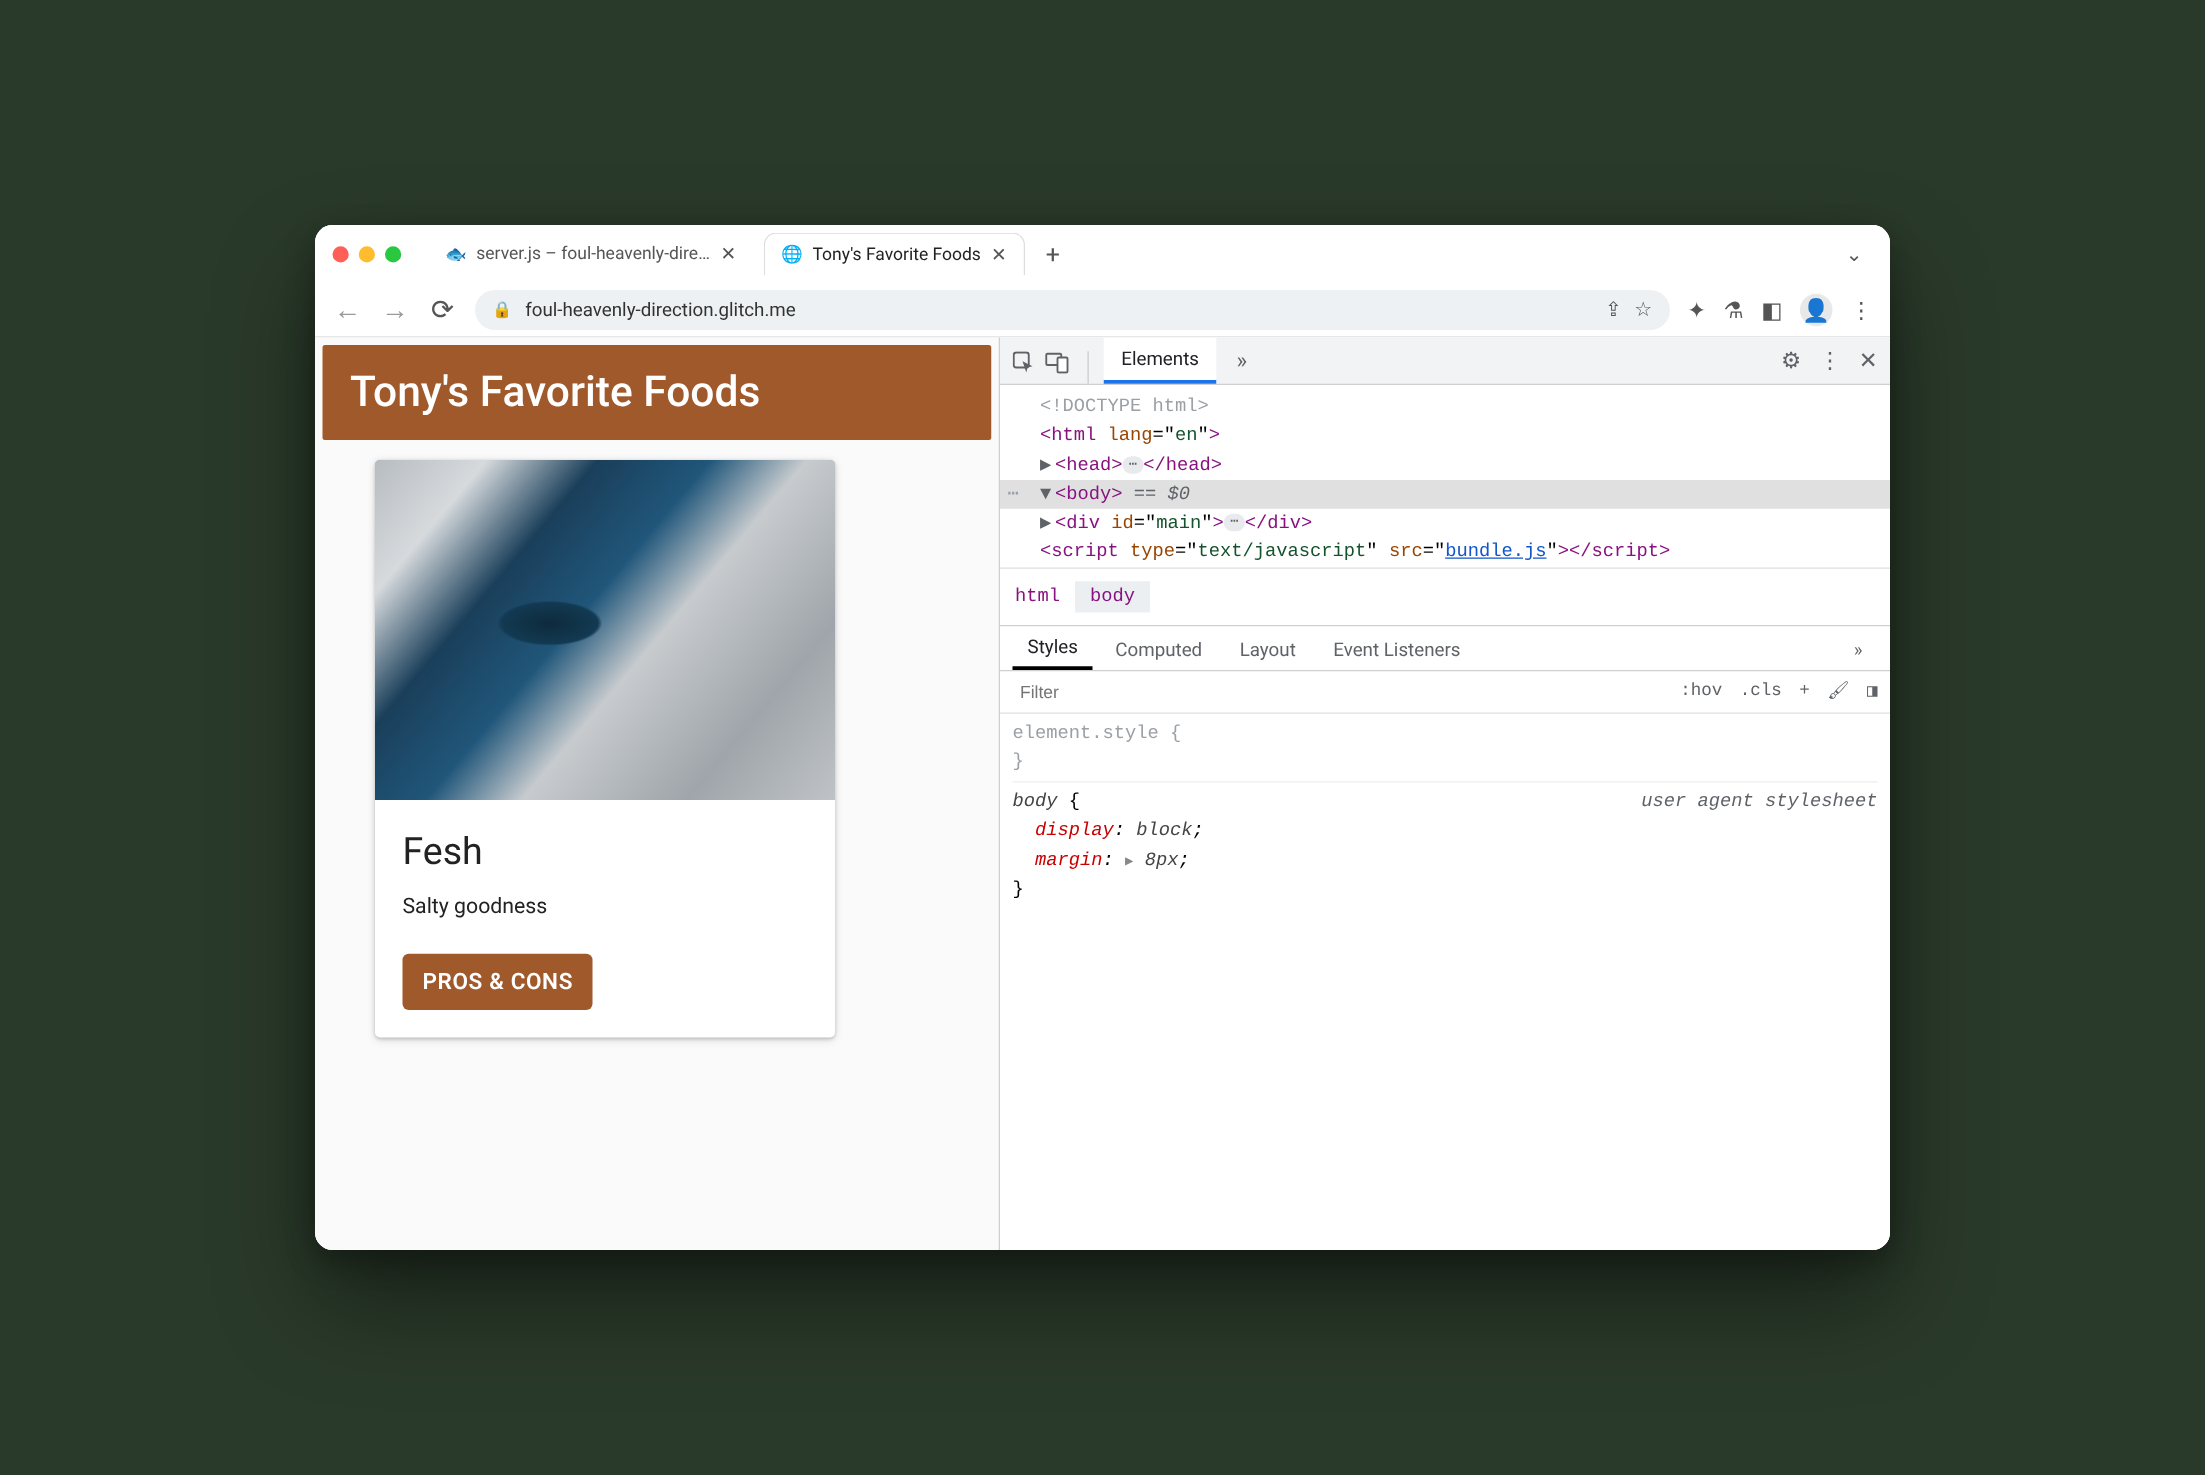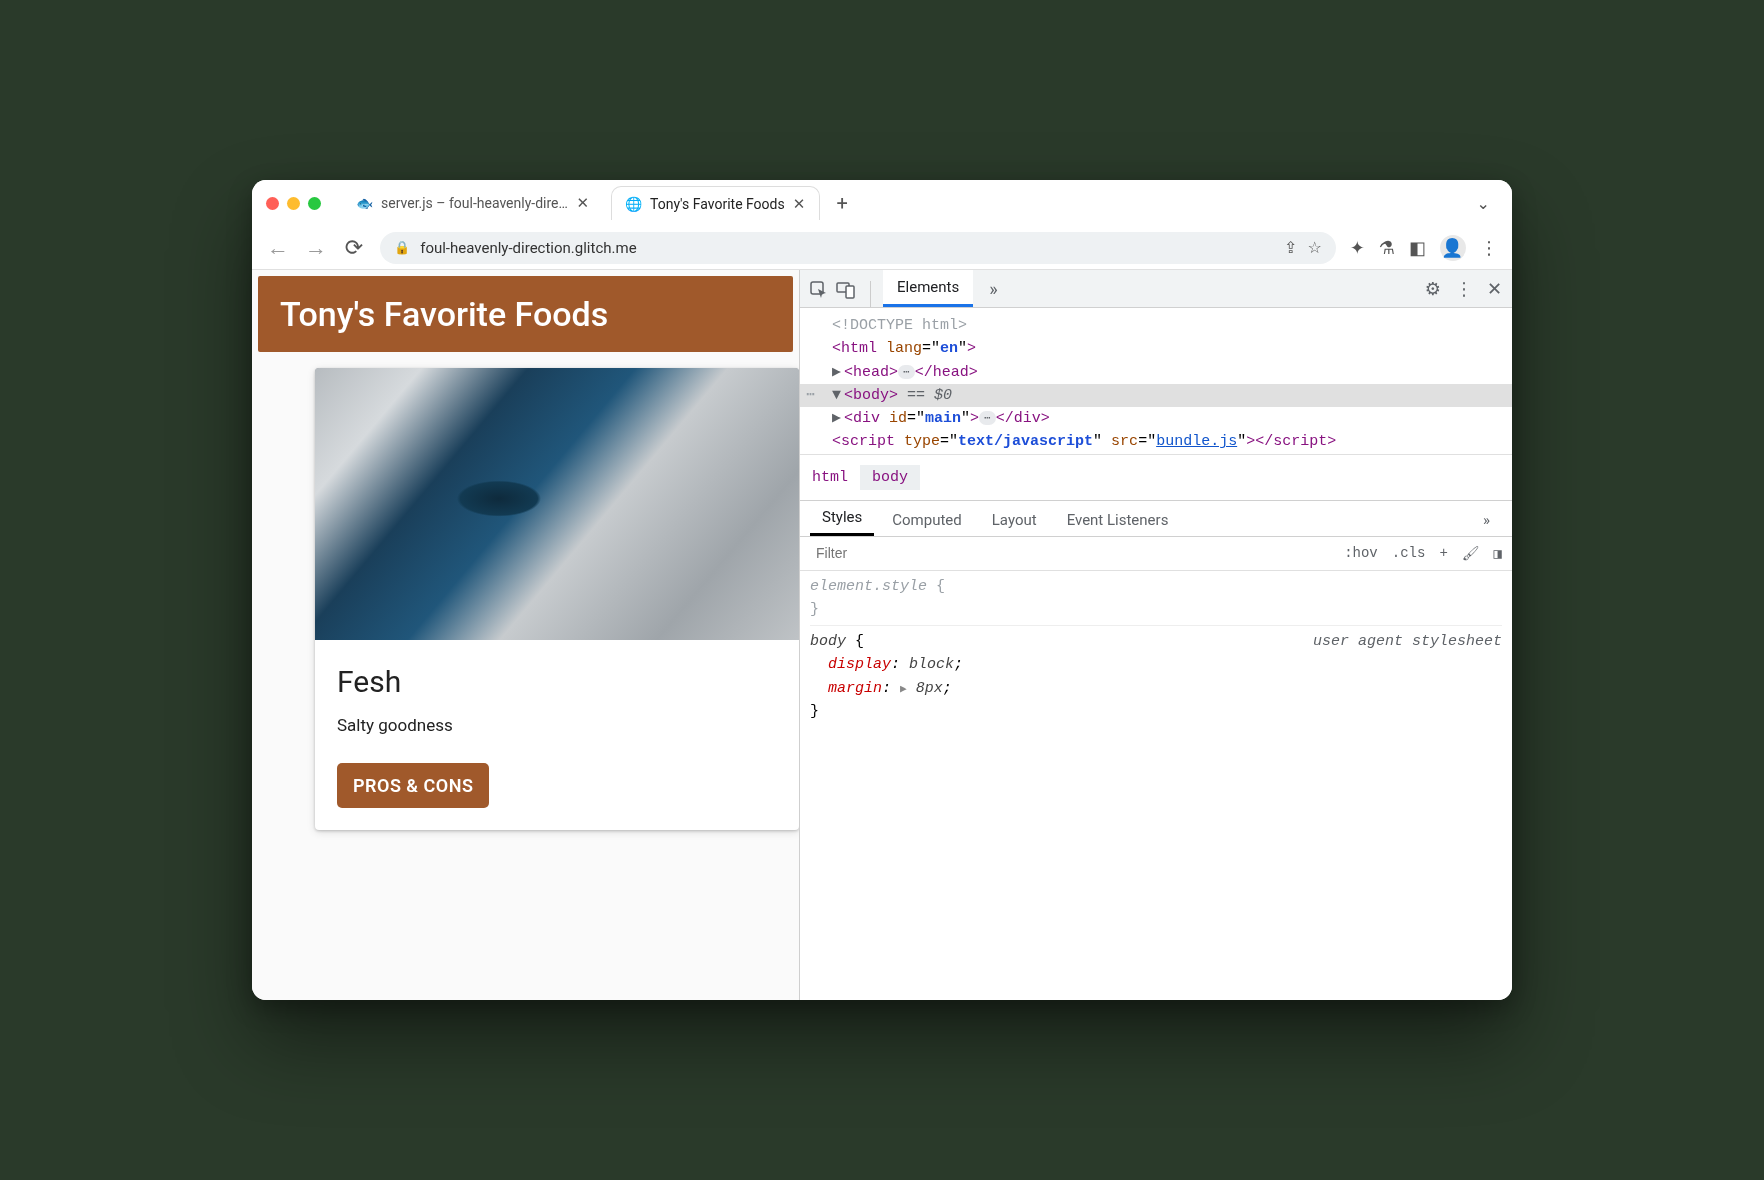--- a/index.html
+++ b/index.html
@@ -104,22 +104,22 @@
   .page-header {
     background:#a0592b;
     color:#fff;
     font-family: Roboto, Arial, sans-serif;
     font-weight:500;
     font-size:34px;
     padding: 18px 22px;
     border-radius: 2px;
   }
   .card {
-    margin: 16px 20px 0 57px;
-    width: 484px;
+    margin: 16px 20px 0 42px;
+    width: 368px;
     background:#fff;
     border-radius: 4px;
     box-shadow: 0 1px 3px rgba(0,0,0,.2), 0 2px 8px rgba(0,0,0,.12);
     overflow:hidden;
   }
   .card-img {
     height: 272px;
     background:
       radial-gradient(ellipse 70px 30px at 38% 48%, #0e2a3c 0%, #123a52 55%, transparent 60%),
       linear-gradient(130deg, #b7bcc0 0%, #d6dadd 15%, #1a3f5a 30%, #20567a 45%, #c7cbce 58%, #9fa5aa 80%, #bfc3c6 100%);
@@ -162,21 +162,21 @@
     line-height: 1.55;
     font-size: 15px;
     overflow:auto;
   }
   .node-row { white-space: pre; padding: 0 6px; }
   .node-row.selected { background:#e0e0e0; }
   .node-row .gutter { color:#9aa0a6; display:inline-block; width:26px; }
   .node-row .caret { color:#5f6368; width:12px; display:inline-block;}
   .tag { color:#881280; }
   .attr-name { color:#994500; }
-  .attr-value { color:#1d4ed8;font-weight:bold; }
+  .attr-value { color:#14532d; }
   .doctype { color:#9aa0a6; }
   .string-link { color:#1155cc; text-decoration: underline;}
   .sel-marker { color:#5f6368; font-style:italic;}
   .collapse-chip {
     display:inline-block; background:#e8eaed; color:#5f6368; border-radius:8px;
     font-size:11px; padding:0 5px; vertical-align:middle; line-height:14px;
   }
 
   .dt-breadcrumb {
     height: 47px; display:flex; align-items:center; gap:0; font-size:15px;
@@ -193,21 +193,21 @@
   .styles-tab.active { color:#202124; border-bottom: 3px solid #000000;}
   .styles-tabs .spacer{flex:1}
   .styles-toolbar {
     height: 34px; display:flex; align-items:center; padding:0 10px; gap:10px;
     border-bottom: 1px solid #e0e0e0; color:#5f6368;
   }
   .styles-filter { flex:0 0 300px; height:24px; padding:2px 6px; font-size:14px; color:#1d4ed8; background:#fff; border:none; outline:none;}
   .styles-toolbar .chips { display:flex; gap:14px; align-items:center; font-size:14px;}
   .styles-body { padding:4px 10px 12px; font-size:15px; line-height:1.55;}
   .rule-src { float:right; color:#5f6368; font-style:italic;margin-left:48px;}
-  .selector { color:#444;font-style:italic; }
+  .selector { color:#444; }
   .css-prop { color:#c80000; font-style:italic; }
   .css-val { color:#444; font-style:italic;}
   .tiny-caret { color:#888; font-size:11px; }
   .dim { color:#9aa0a6; }
 </style>
 </head>
 <body>
 
 <div class="browser-window">
 

